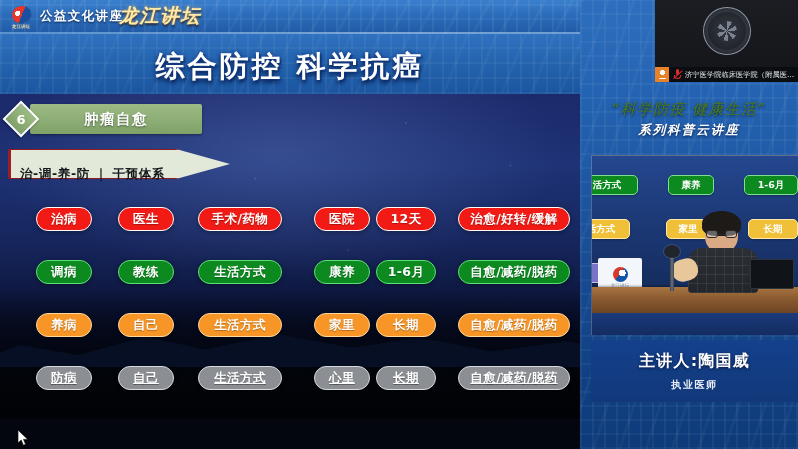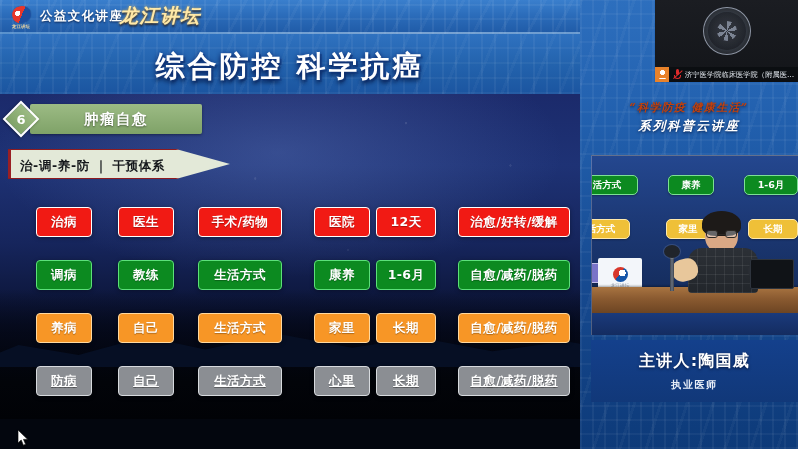--- a/index.html
+++ b/index.html
@@ -157,33 +157,33 @@
     clip-path:polygon(0 0, 168px 0, 222px 50%, 168px 100%, 0 100%);
     border-left:3px solid #9a1f24;
   }
   .sys-arrow .edge{
     position:absolute; left:0; top:0; width:222px; height:30px;
     clip-path:polygon(0 0, 168px 0, 222px 50%, 168px 100%, 0 100%);
     border-top:1px solid #8e1b20; border-bottom:1px solid #8e1b20;
     box-sizing:border-box; pointer-events:none;
   }
   .sys-arrow .label{
-    position:absolute; left:12px; top:4px; height:26px; display:flex; align-items:center;
+    position:absolute; left:12px; top:12px; height:26px; display:flex; align-items:center;
     color:#15181c; font-size:12.5px; font-weight:bold; letter-spacing:.6px;
   }
 
   
   .grid{
     position:absolute; left:18px; top:105px; width:548px;
   }
   .grid-row{ position:relative; height:53px; }
   .pill{
-    position:absolute; top:8px; height:30px;
+    position:absolute; top:8px; height:24px;
     display:flex; align-items:center; justify-content:center;
-    border-radius:4px; border:1.6px solid rgba(255,255,255,.92);
+    border-radius:14px; border:1.6px solid rgba(255,255,255,.92);
     color:#ffffff; font-size:12.5px; font-weight:bold; letter-spacing:.4px;
     white-space:nowrap; padding:0 6px;
     box-shadow:0 1px 4px rgba(0,0,0,.35);
     text-shadow:0 1px 1px rgba(0,0,0,.3);
   }
   .c0{ left:18px;  width:56px; }
   .c1{ left:100px; width:56px; }
   .c2{ left:180px; width:84px; }
   .c3{ left:296px; width:56px; }
   .c4{ left:358px; width:60px; }
@@ -262,21 +262,21 @@
     font-size:7.2px; color:#e6ebf2; white-space:nowrap; overflow:hidden;
     text-overflow:ellipsis; letter-spacing:.1px; padding-right:2px;
   }
 
   
   .rp-head{
     position:absolute; left:0; top:100px; width:218px; text-align:center;
     font-family:"DejaVu Serif","Liberation Serif",serif;
   }
   .rp-head .l1{
-    font-size:11px; font-weight:bold; color:#c2410c; letter-spacing:1.3px;
+    font-size:15px; font-weight:normal; color:#4d7c0f; letter-spacing:1.3px;
     text-shadow:0 1px 3px rgba(0,20,60,.9); font-style:italic;
   }
   .rp-head .l2{
     margin-top:3px;
     font-size:12.5px; font-weight:bold; color:#ffffff; letter-spacing:2px;
     text-shadow:0 1px 3px rgba(0,20,60,.9); font-style:italic;
   }
 
   
   .speaker-vid{

